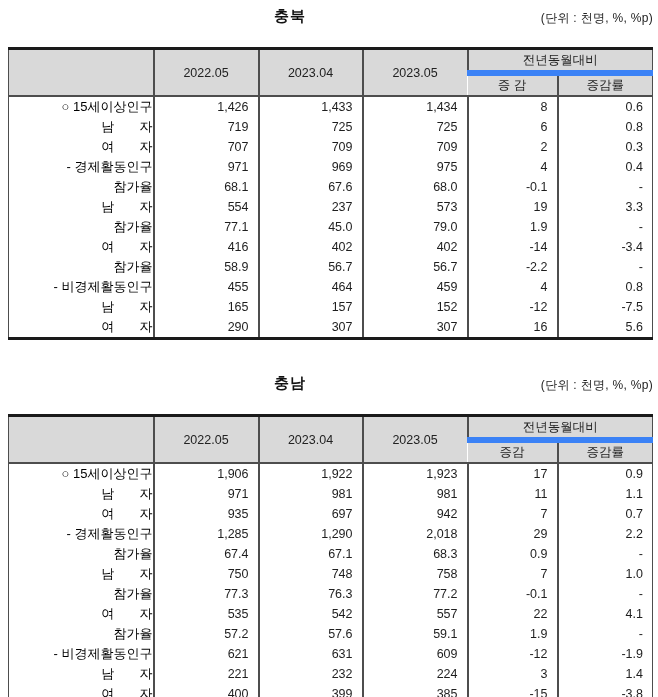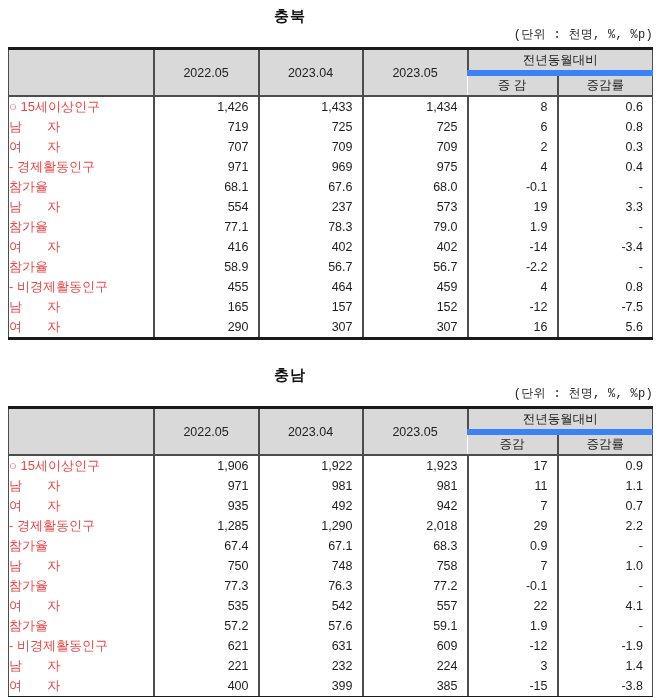--- a/index.html
+++ b/index.html
@@ -6,29 +6,29 @@
   body{
     width:658px;height:697px;
     font-family:"Liberation Sans","DejaVu Sans",sans-serif;
     color:#1b1b1b;
     -webkit-font-smoothing:antialiased;
   }
   .page{position:relative;width:658px;}
 
   .caption{position:relative;height:23px;}
   .caption.first{margin-top:6px;}
-  .caption.second{margin-top:25px;}
+  .caption.second{margin-top:33px;}
   .t-title{
     position:absolute;left:0;top:1px;width:580px;
     text-align:center;font-weight:bold;font-size:15px;letter-spacing:1px;
     color:#111;
   }
   .unit{
-    position:absolute;right:5px;top:20px;
-    font-size:12px;color:#222;letter-spacing:0.3px;font-family:Liberation Mono, monospace;
+    position:absolute;right:5px;top:4px;
+    font-size:12px;color:#222;letter-spacing:0.3px;
   }
 
   table.stats{
     border-collapse:collapse;table-layout:fixed;
     width:644px;margin-left:8px;margin-top:18px;
     border-top:3px solid #1a1a1a;
     border-bottom:3px solid #1a1a1a;
     border-left:1px solid #4d4d4d;
     border-right:1px solid #4d4d4d;
   }
@@ -47,22 +47,22 @@
   }
   thead th.compare-top{border-bottom:6px solid #3b82f6;}
   thead th.sub{height:19px;}
 
   tbody td{height:20px;vertical-align:middle;}
   tbody td.num{
     text-align:right;padding-right:9px;
     font-size:12.5px;color:#1e1e1e;
   }
   tbody td.label{
-    text-align:left;white-space:pre;
-    font-size:13px;color:#ef4444;
+    text-align:right;white-space:pre;
+    font-size:13px;color:#000000;
   }
   td.indent-a{padding-left:27px;}
   td.indent-b{padding-left:31px;}
   td.indent-c{padding-left:39px;}
   td.indent-d{padding-left:52px;}
 
   .source-note{
     margin:13px 0 0 84px;
     font-size:10px;color:#151515;letter-spacing:1.5px;
     font-weight:400;
@@ -145,21 +145,21 @@
             <td class="label indent-c">남       자</td>
             <td class="num">554</td>
             <td class="num">237</td>
             <td class="num">573</td>
             <td class="num">19</td>
             <td class="num">3.3</td>
           </tr>
           <tr>
             <td class="label indent-d">참가율</td>
             <td class="num">77.1</td>
-            <td class="num">78.3</td>
+            <td class="num">45.0</td>
             <td class="num">79.0</td>
             <td class="num">1.9</td>
             <td class="num">-</td>
           </tr>
           <tr>
             <td class="label indent-c">여       자</td>
             <td class="num">416</td>
             <td class="num">402</td>
             <td class="num">402</td>
             <td class="num">-14</td>
@@ -241,21 +241,21 @@
             <td class="label indent-c">남       자</td>
             <td class="num">971</td>
             <td class="num">981</td>
             <td class="num">981</td>
             <td class="num">11</td>
             <td class="num">1.1</td>
           </tr>
           <tr>
             <td class="label indent-c">여       자</td>
             <td class="num">935</td>
-            <td class="num">492</td>
+            <td class="num">697</td>
             <td class="num">942</td>
             <td class="num">7</td>
             <td class="num">0.7</td>
           </tr>
           <tr>
             <td class="label indent-b">- 경제활동인구</td>
             <td class="num">1,285</td>
             <td class="num">1,290</td>
             <td class="num">2,018</td>
             <td class="num">29</td>

